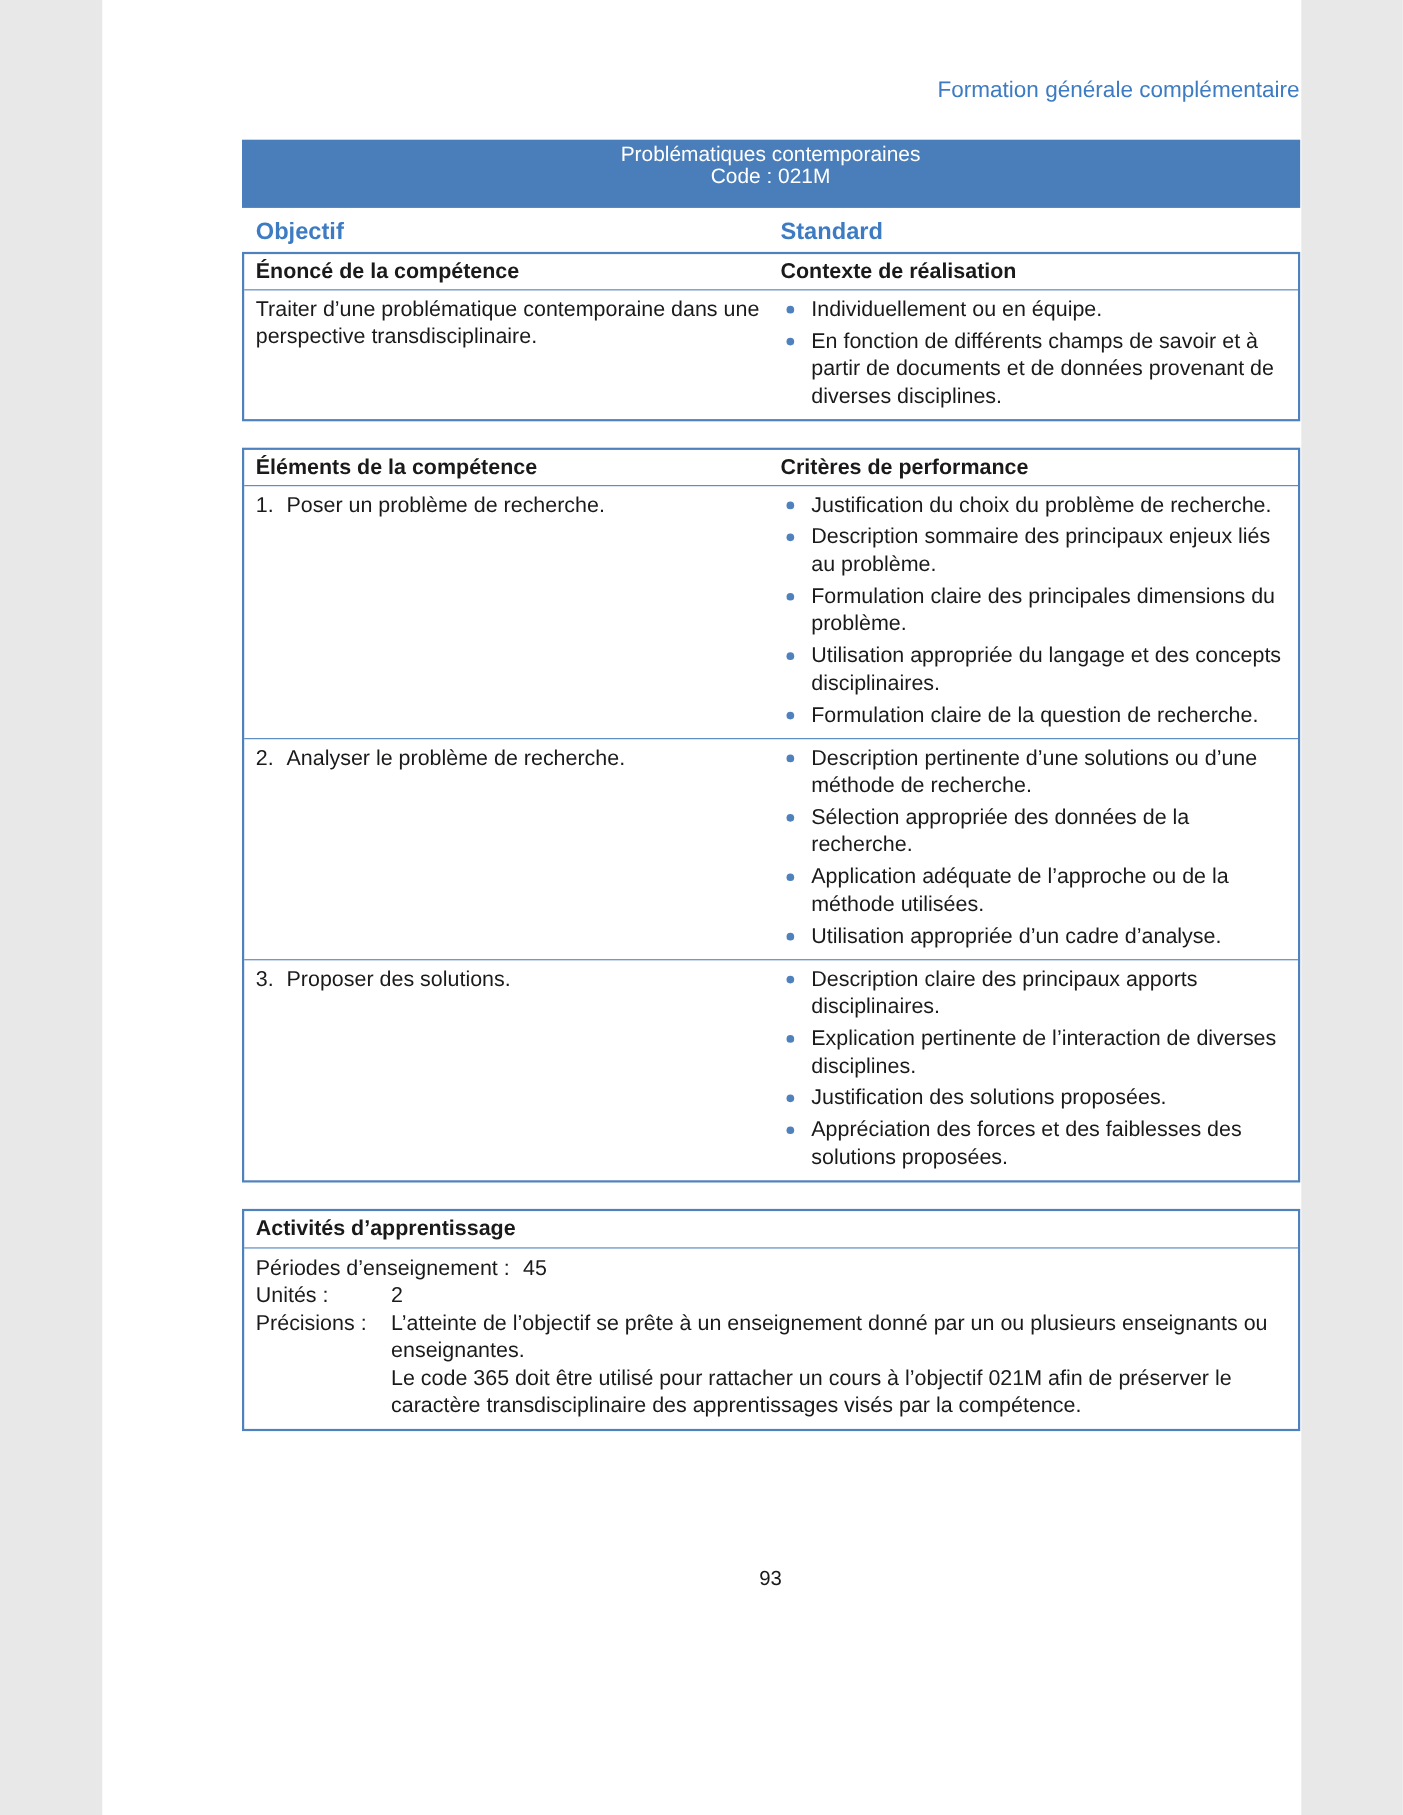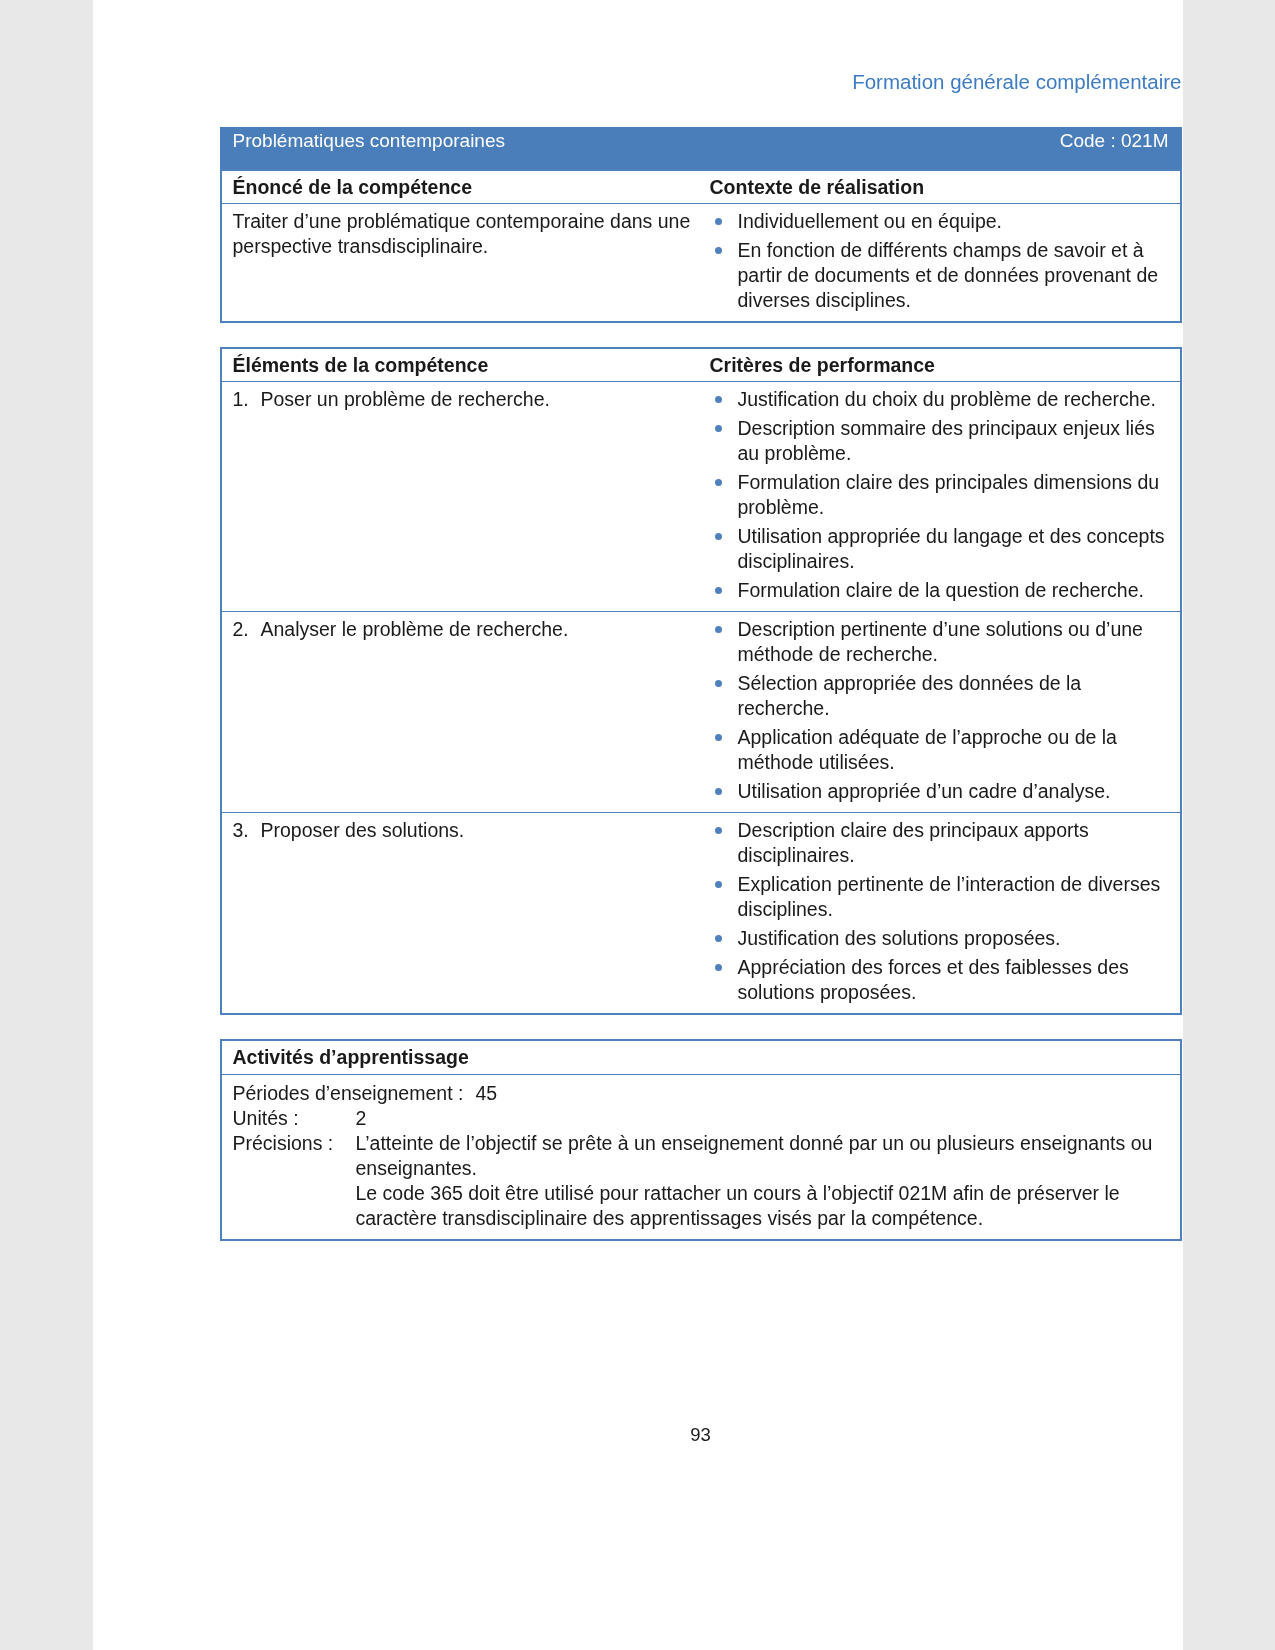--- a/index.html
+++ b/index.html
@@ -30,25 +30,25 @@
     color:var(--heading-blue);
     font-size:20.5px;
     line-height:24px;
     margin-bottom:33px;
   }
 
   .banner{
     background:var(--banner-bg);
     color:#ffffff;
     display:flex;
-    justify-content:space-between;
     align-items:center;
     padding:4px 13px 18px 13px;
     font-size:19px;
     line-height:20px;
+    flex-direction:column;
   }
 
   .col-titles{
     display:grid;
     grid-template-columns:490px 1fr;
     padding:8px 0 6px 0;
     font-size:21.5px;
     font-weight:bold;
     color:var(--heading-blue);
     line-height:26px;
@@ -106,20 +106,24 @@
 <div class="page">
   <div class="content">
 
     <div class="top-header">Formation générale complémentaire</div>
 
     <div class="banner">
       <span>Problématiques contemporaines</span>
       <span>Code : 021M</span>
     </div>
 
+    <div class="col-titles">
+      <div class="left">Objectif</div>
+      <div class="right">Standard</div>
+    </div>
 
     <div class="tbl">
       <div class="trow theader">
         <div class="cell lcell">Énoncé de la compétence</div>
         <div class="cell">Contexte de réalisation</div>
       </div>
       <div class="trow">
         <div class="cell lcell">Traiter d’une problématique contemporaine dans une perspective transdisciplinaire.</div>
         <div class="cell">
           <div class="bullet">

